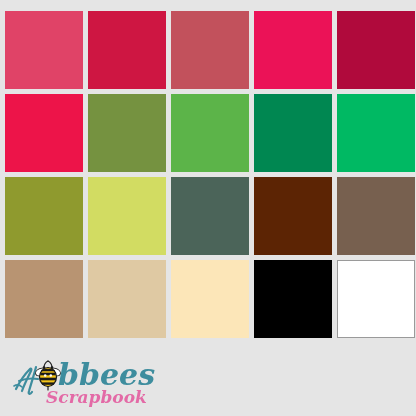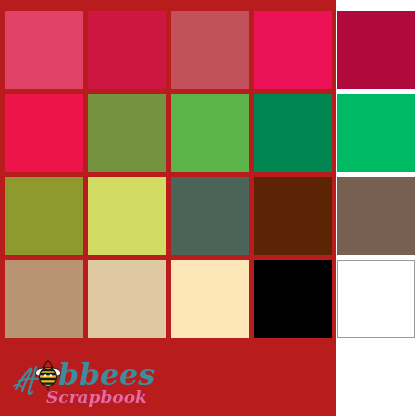--- a/index.html
+++ b/index.html
@@ -11,23 +11,23 @@
     width: 416px;
     height: 416px;
     background: #ffffff;
     font-family: "Liberation Sans", sans-serif;
     overflow: hidden;
     position: relative;
   }
 
   #palette-page {
     position: relative;
-    width: 336px;
+    width: 416px;
     height: 416px;
-    background: #b91c1c;
+    background: #e5e5e5;
   }
 
   
   #swatch-grid {
     position: absolute;
     left: 5px;
     top: 11px;
     width: 406px;
     display: grid;
     grid-template-columns: repeat(5, 78px);

